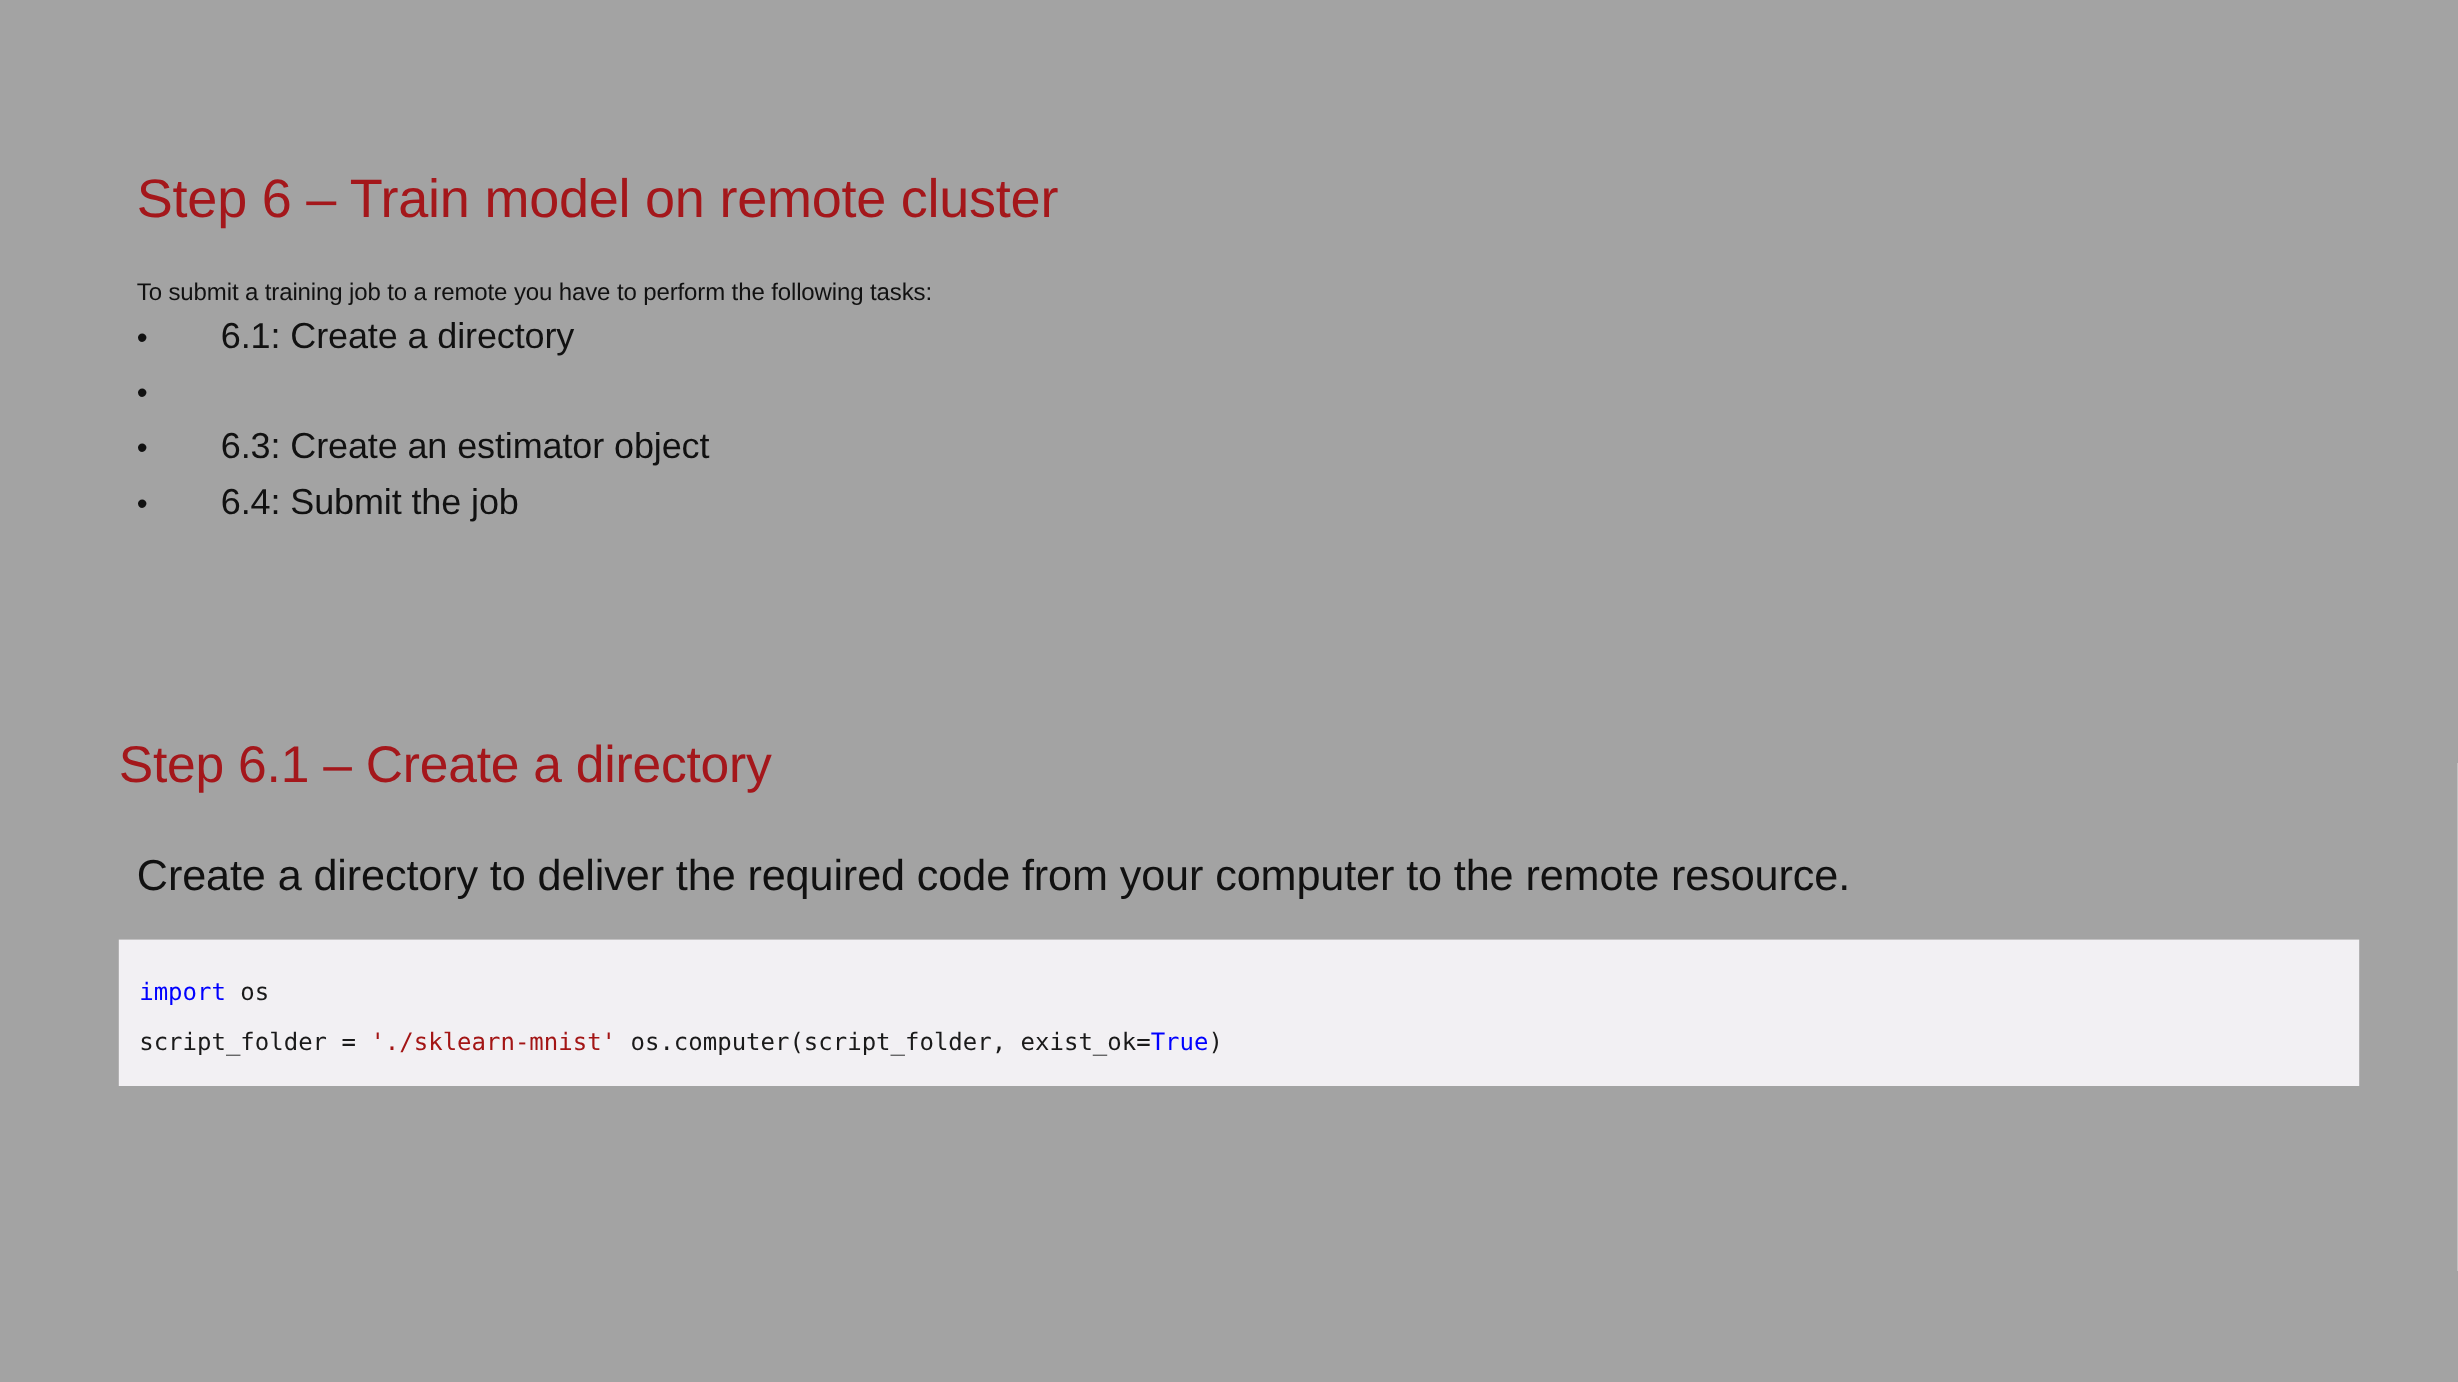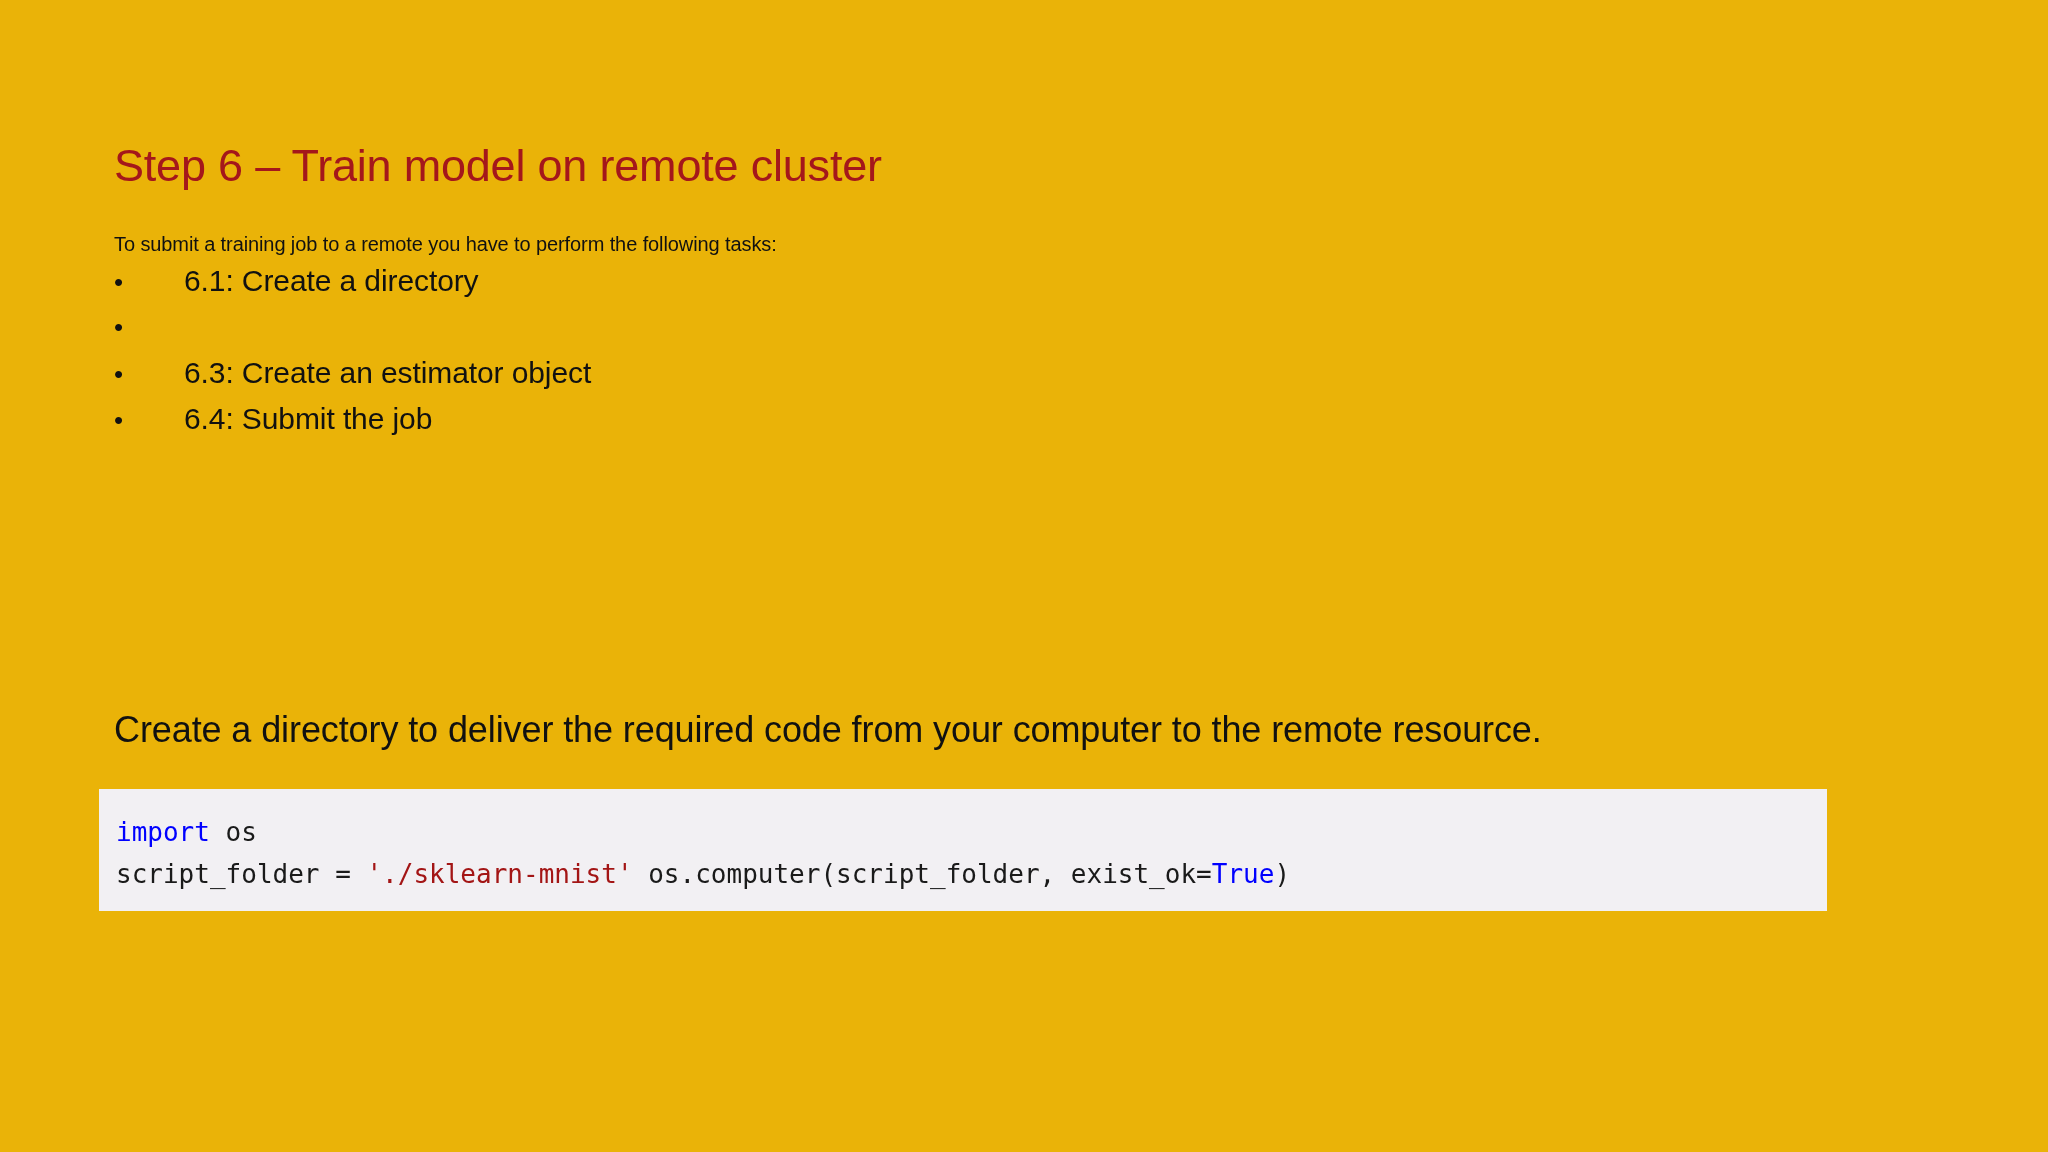--- a/index.html
+++ b/index.html
@@ -12,21 +12,21 @@
     height: 1152px;
     position: relative;
     overflow: hidden;
     font-family: "Liberation Sans", sans-serif;
     -webkit-font-smoothing: antialiased;
   }
 
   .slide {
     position: absolute;
     inset: 0;
-    background: #eab308;
+    background: #a3a3a3;
     text-decoration: underline;
   }
 
   
   .heading-1 {
     position: absolute;
     left: 114px;
     top: 110px;
     font-size: 45px;
     line-height: 1.15;
@@ -102,27 +102,27 @@
     color: #111111;
     white-space: nowrap;
     letter-spacing: -0.1px;
   }
 
   
   .code-block {
     position: absolute;
     left: 99px;
     top: 763px;
-    width: 1728px;
+    width: 1867px;
     height: 122px;
     box-sizing: border-box;
     background: #f2f0f3;
     padding: 22px 18px 0 17px;
     font-family: "DejaVu Sans Mono", "Liberation Mono", monospace;
-    font-size: 26px;
+    font-size: 20px;
     line-height: 42px;
     color: #1a1a1a;
     white-space: pre;
     overflow: hidden;
   }
   .code-line {
     white-space: pre;
   }
   .tok-keyword { color: #0000ff; }
   .tok-string  { color: #a31515; }
@@ -149,18 +149,19 @@
     <li class="bullet-item">
       <span class="bullet-marker">•</span>
       <span class="bullet-text">6.3: Create an estimator object</span>
     </li>
     <li class="bullet-item">
       <span class="bullet-marker">•</span>
       <span class="bullet-text">6.4: Submit the job</span>
     </li>
   </ul>
 
+  <h2 class="heading-2">Step 6.1 – Create a directory</h2>
 
   <p class="body-paragraph">Create a directory to deliver the required code from your computer to the remote resource.</p>
 
   <pre class="code-block"><div class="code-line"><span class="tok-keyword">import</span><span class="tok-plain"> os</span></div><div class="code-line"><span class="tok-plain">script_folder = </span><span class="tok-string">'./sklearn-mnist'</span><span class="tok-plain"> os.computer(script_folder, exist_ok=</span><span class="tok-const">True</span><span class="tok-plain">)</span></div></pre>
 
 </div>
 
 </body></html>

